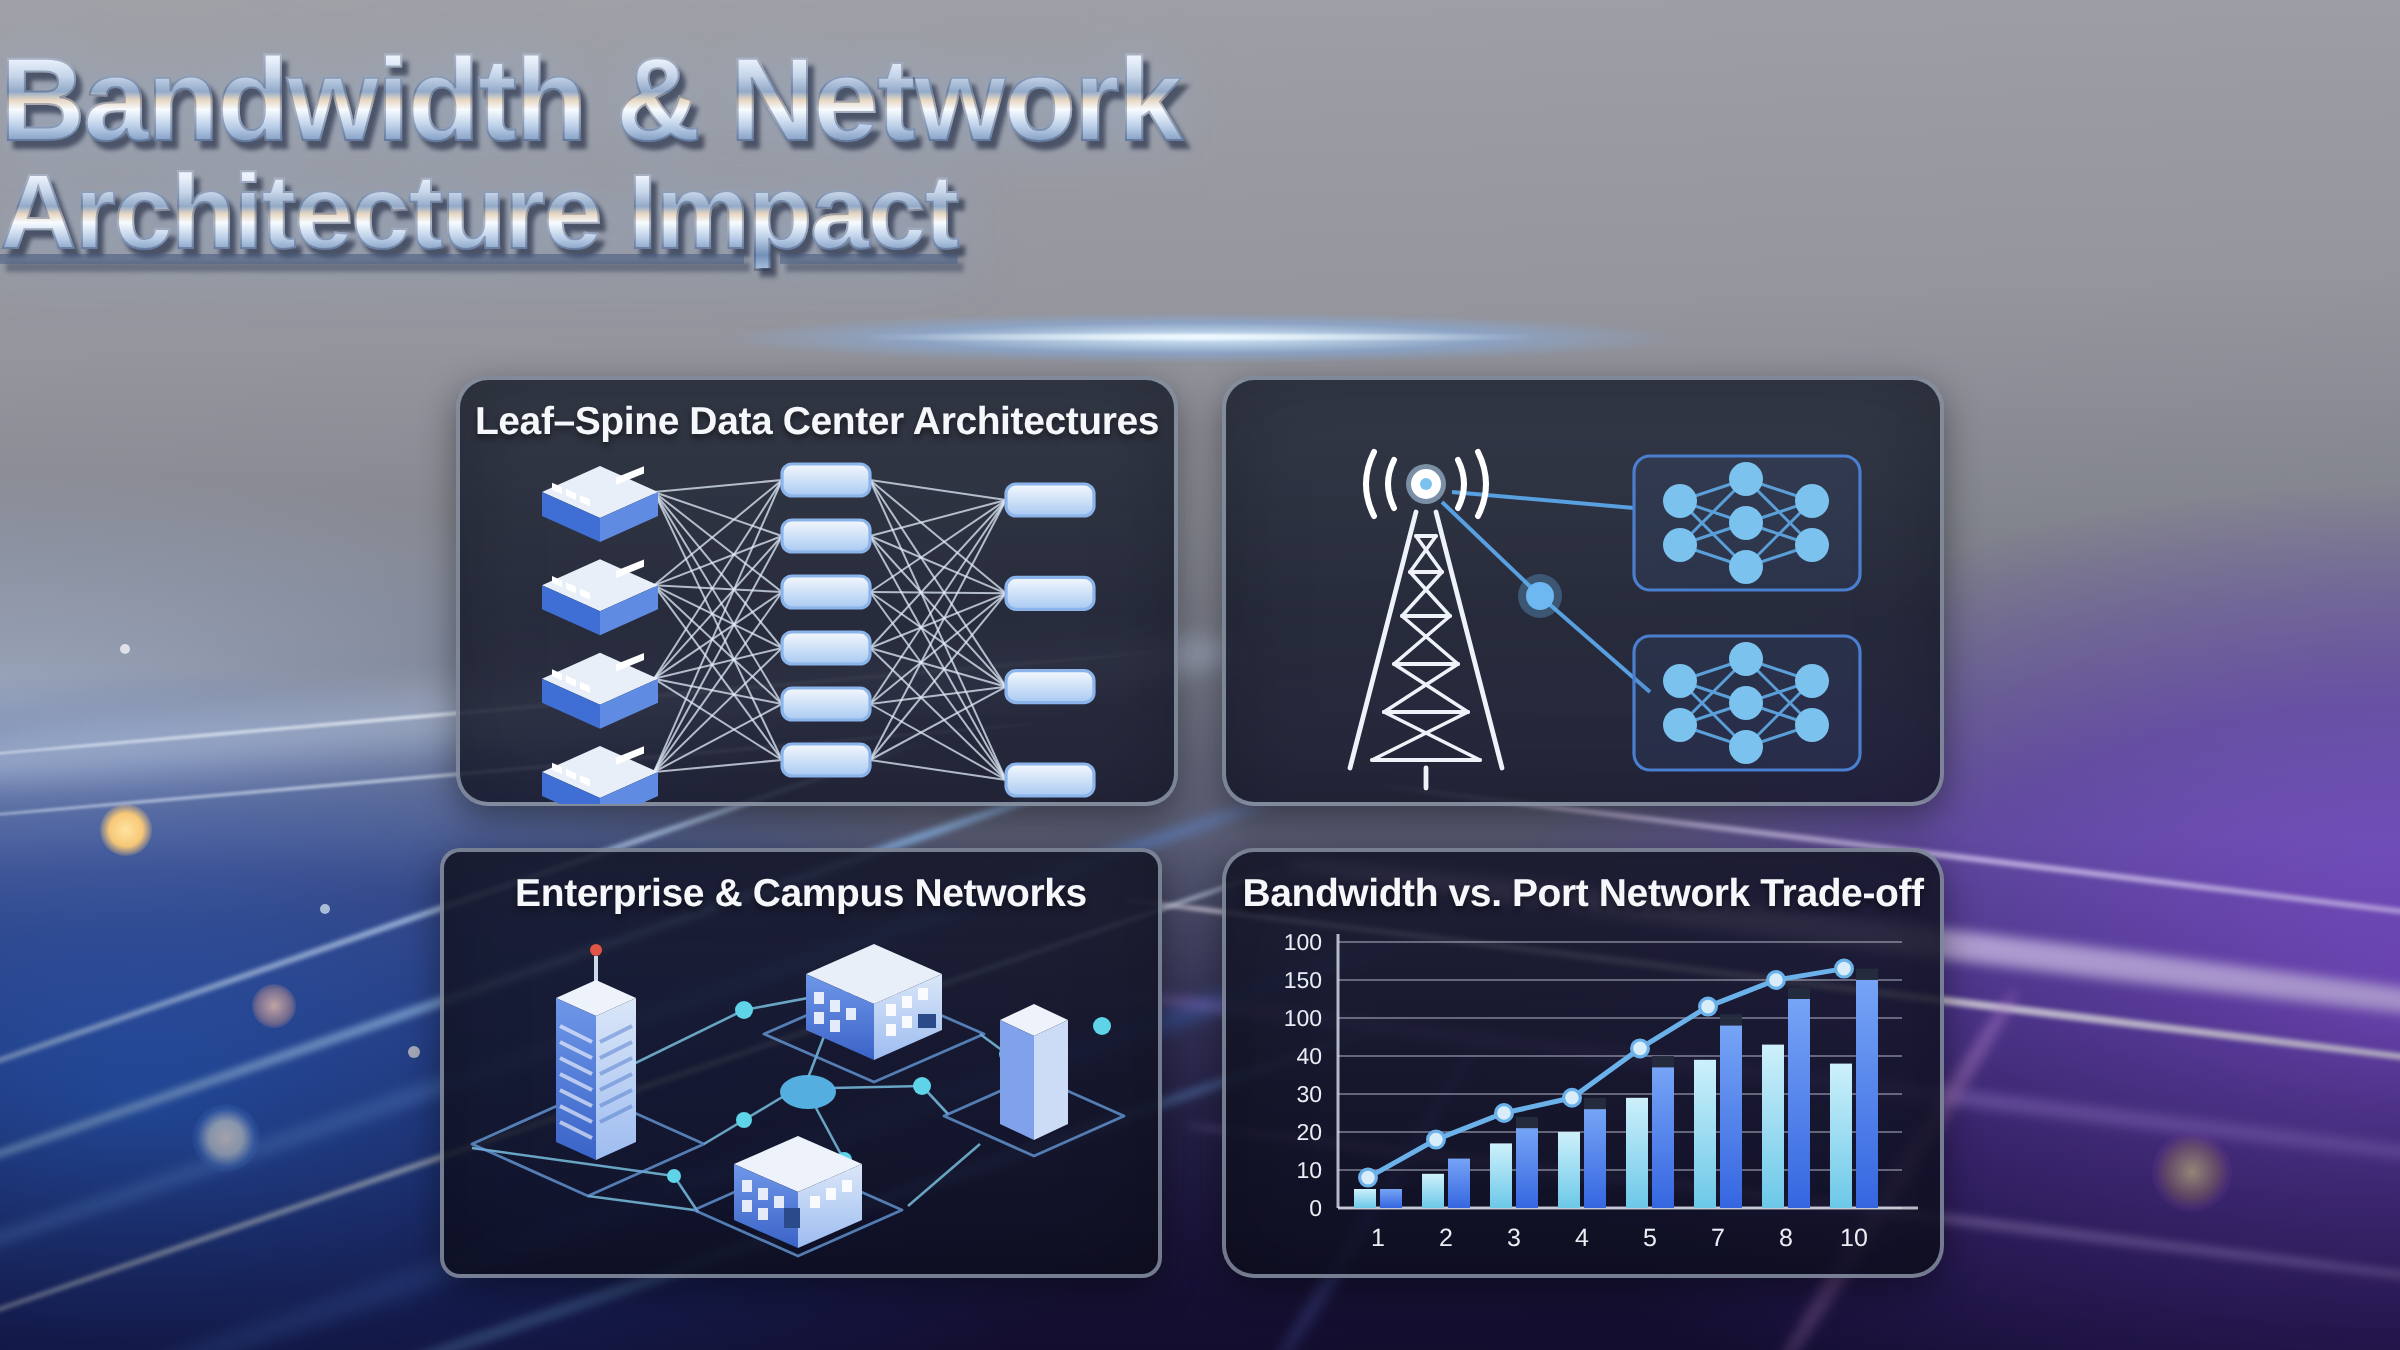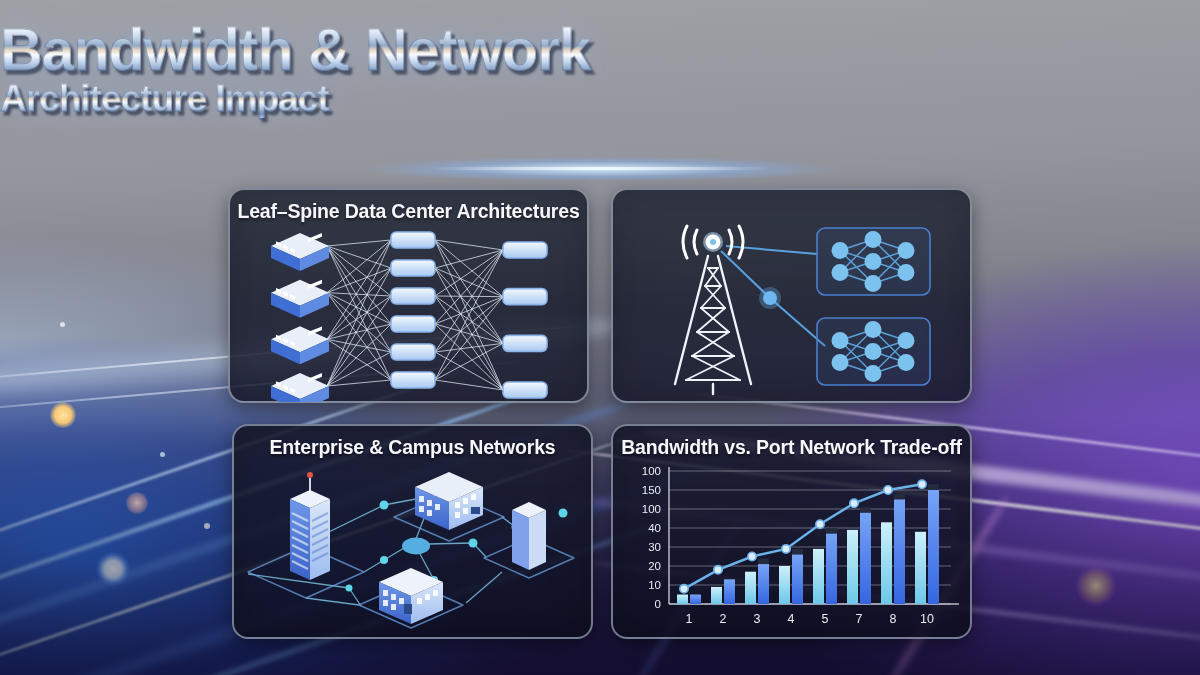--- a/index.html
+++ b/index.html
@@ -35,34 +35,34 @@
     background:linear-gradient(90deg, rgba(255,255,255,0), rgba(240,250,255,.95) 50%, rgba(255,255,255,0)); filter:blur(.5px); }
 
   
   .hero { position:absolute; top:20px; left:0; width:100%; text-align:left; z-index:5; }
   .hero-line { display:block; font-weight:800; letter-spacing:-1px; line-height:1.02;
     background:linear-gradient(180deg,#fdfeff 0%,#eaf1fb 16%,#c6d5e9 30%,#93aac8 43%,#e7d7c2 50%,#f7fbff 58%,#bccfe8 72%,#7390b8 88%,#a3bcdc 100%);
     -webkit-background-clip:text; background-clip:text; color:transparent;
     -webkit-text-stroke:1px rgba(36,52,88,.35);
     filter:drop-shadow(3px 4px 1px rgba(12,22,48,.55)) drop-shadow(0 0 14px rgba(140,190,255,.25)); }
   .hero-line1 { font-size:59px; }
-  .hero-line2 { font-size:37px; }
+  .hero-line2 { font-size:53px;text-decoration:underline; }
 
   
   .panel { position:absolute; width:361px; height:215px; border-radius:16px; z-index:4;
     border:2px solid rgba(206,219,236,.52);
     background:linear-gradient(180deg, rgba(42,48,62,.9) 0%, rgba(27,31,48,.87) 55%, rgba(22,24,44,.8) 100%);
     box-shadow:0 6px 18px rgba(0,0,0,.4), inset 0 0 44px rgba(0,0,0,.22); }
   .panel.dark { background:linear-gradient(180deg, rgba(24,26,46,.88) 0%, rgba(15,16,34,.84) 100%); }
   .panel h2 { margin-top:10px; text-align:center; color:#f5f7fa; font-size:19.5px; font-weight:700; letter-spacing:-.2px;
     text-shadow:0 2px 3px rgba(0,0,0,.5); }
   .panel svg.art { position:absolute; left:0; top:34px; width:361px; height:178px; }
   #panel-leaf-spine { left:228px; top:188px; }
   #panel-fronthaul  { left:611px; top:188px; }
-  #panel-enterprise { left:232px; top:424px; }
+  #panel-enterprise { left:220px; top:424px;border-radius:10px; }
   #panel-tradeoff   { left:611px; top:424px; }
 </style>
 </head>
 <body>
 
 <div class="stage">
 
   <div class="bg-base"></div>
   <div class="bg-left-pale"></div>
   <div class="bg-left-blue"></div>

